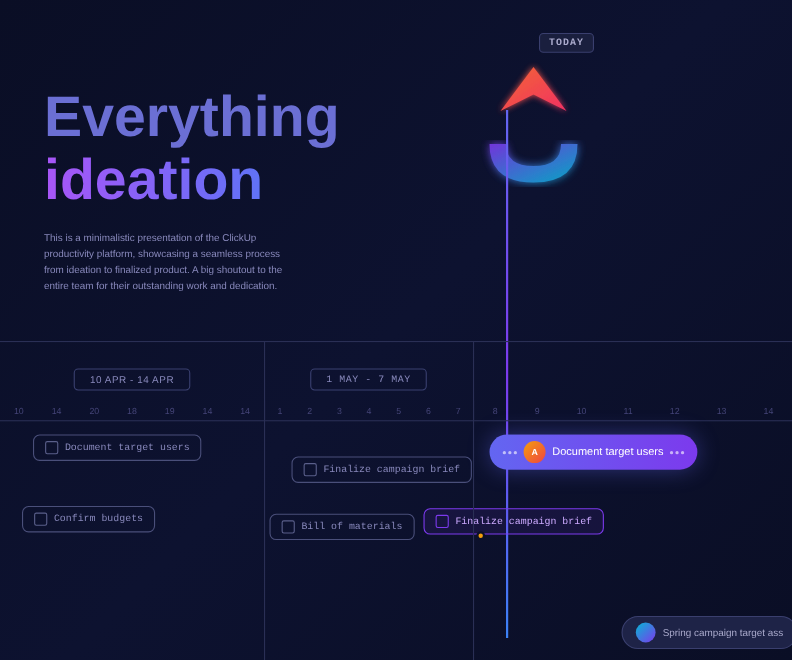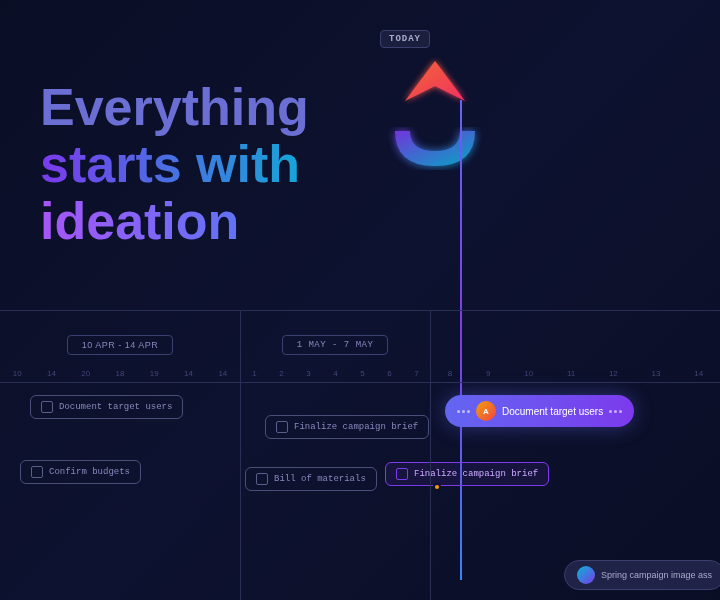--- a/index.html
+++ b/index.html
@@ -59,21 +59,21 @@
 
     
     .logo-area {
       position: absolute;
       top: 30px;
       left: 380px;
       width: 160px;
       height: 220px;
       display: flex;
       flex-direction: column;
-      align-items: flex-start;
+      align-items: flex-end;
     }
 
     .today-flag {
       background: #1a1f3e;
       border: 1.5px solid #3a3f6e;
       border-radius: 4px;
       padding: 3px 8px;
       font-size: 9px;
       color: #aaaacc;
       font-weight: bold;
@@ -216,23 +216,23 @@
     }
   </style>
 </head>
 <body>
 
 <div style="position:absolute;inset:0;background:linear-gradient(135deg,#0a0e25 0%,#0d1230 50%,#0a0e25 100%);"></div>
 
 <div class="hero-section">
   <div class="hero-title">
     <span class="line1">Everything</span>
-    <span class="line2">starts with</span>
     <span class="line3">ideation</span>
   </div>
+  <p class="hero-description">This is a minimalistic presentation of the ClickUp productivity platform, showcasing a seamless process from ideation to finalized product. A big shoutout to the entire team for their outstanding work and dedication.</p>
 </div>
 
 <div class="logo-area">
   <div class="today-flag">TODAY</div>
 
   <div class="clickup-logo">
     <svg width="110" height="115" viewBox="0 0 110 115">
 
       <defs>
         <linearGradient id="grad1" x1="0%" y1="0%" x2="100%" y2="100%">
@@ -358,21 +358,21 @@
       </div>
     </div>
 
     <div class="finalize-active" style="top:87px;left:385px;">
       <div class="sketch-checkbox" style="border-color:#7c3aed;"></div>
       <span class="sketch-label" style="color:#ccaaff;">Finalize campaign brief</span>
     </div>
 
     <div class="spring-task" style="bottom:10px;right:-5px;">
       <div class="spring-avatar"></div>
-      <span class="spring-text">Spring campaign image ass</span>
+      <span class="spring-text">Spring campaign target ass</span>
     </div>
 
     <div style="position:absolute;top:108px;left:433px;width:8px;height:8px;border-radius:50%;background:#f59e0b;border:2px solid #0d1128;z-index:5;"></div>
 
   </div>
 
 </div>
 
 <div style="position:absolute;left:240px;top:310px;width:1px;height:290px;background:#2a2f55;"></div>
 <div style="position:absolute;left:430px;top:310px;width:1px;height:290px;background:#2a2f55;"></div>

